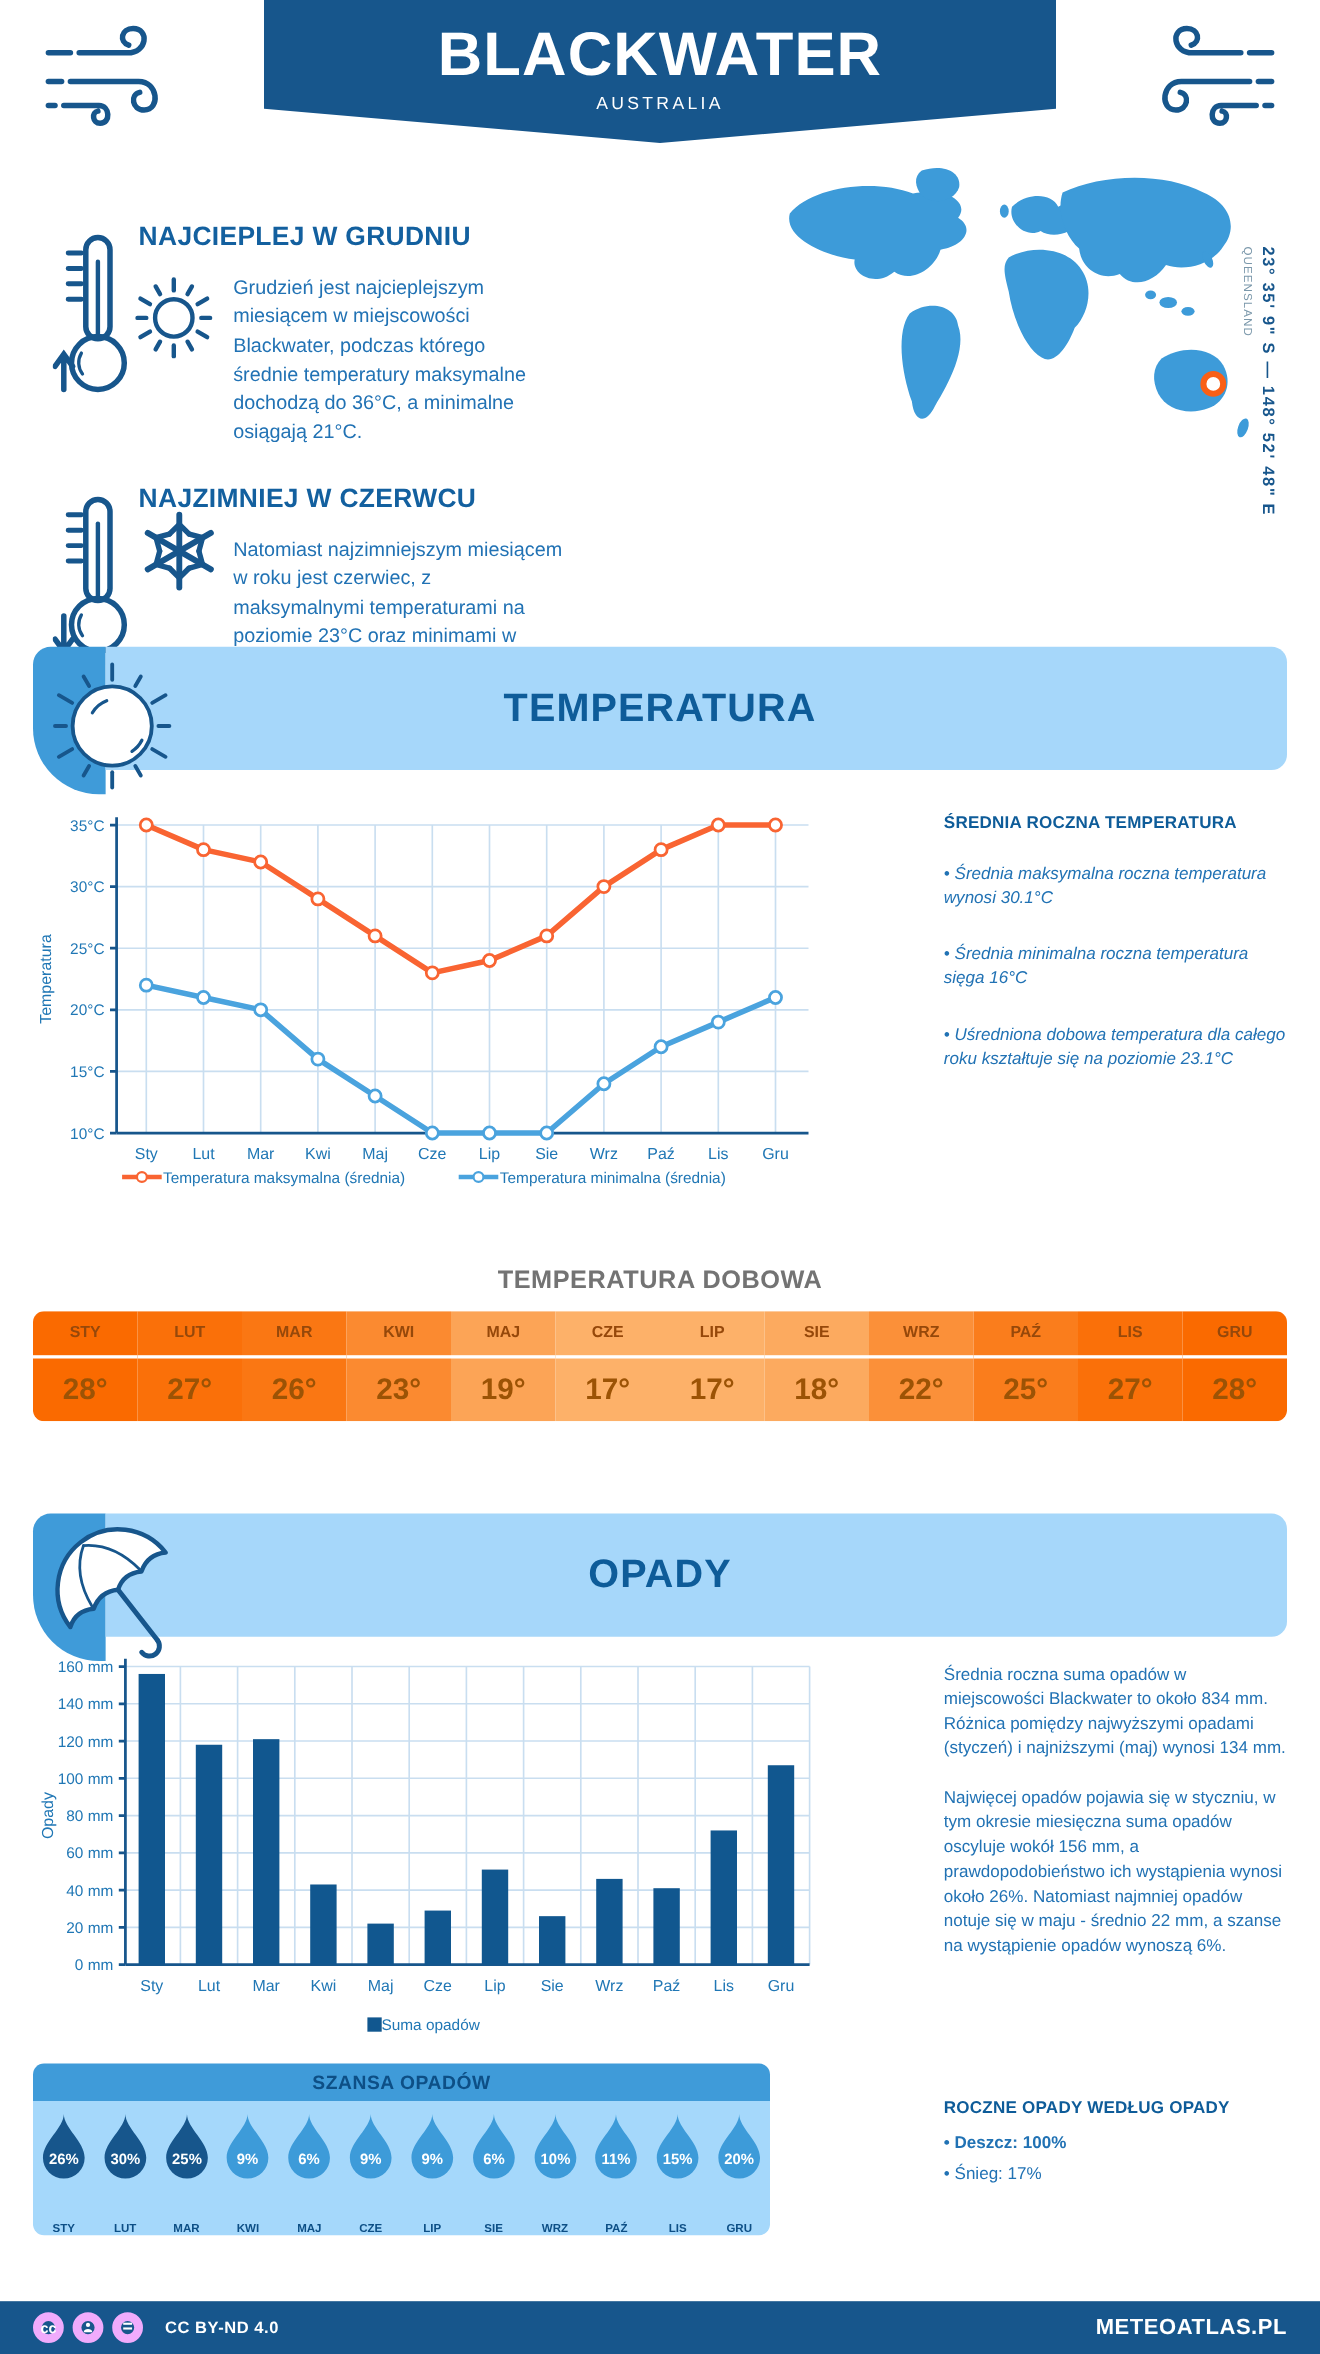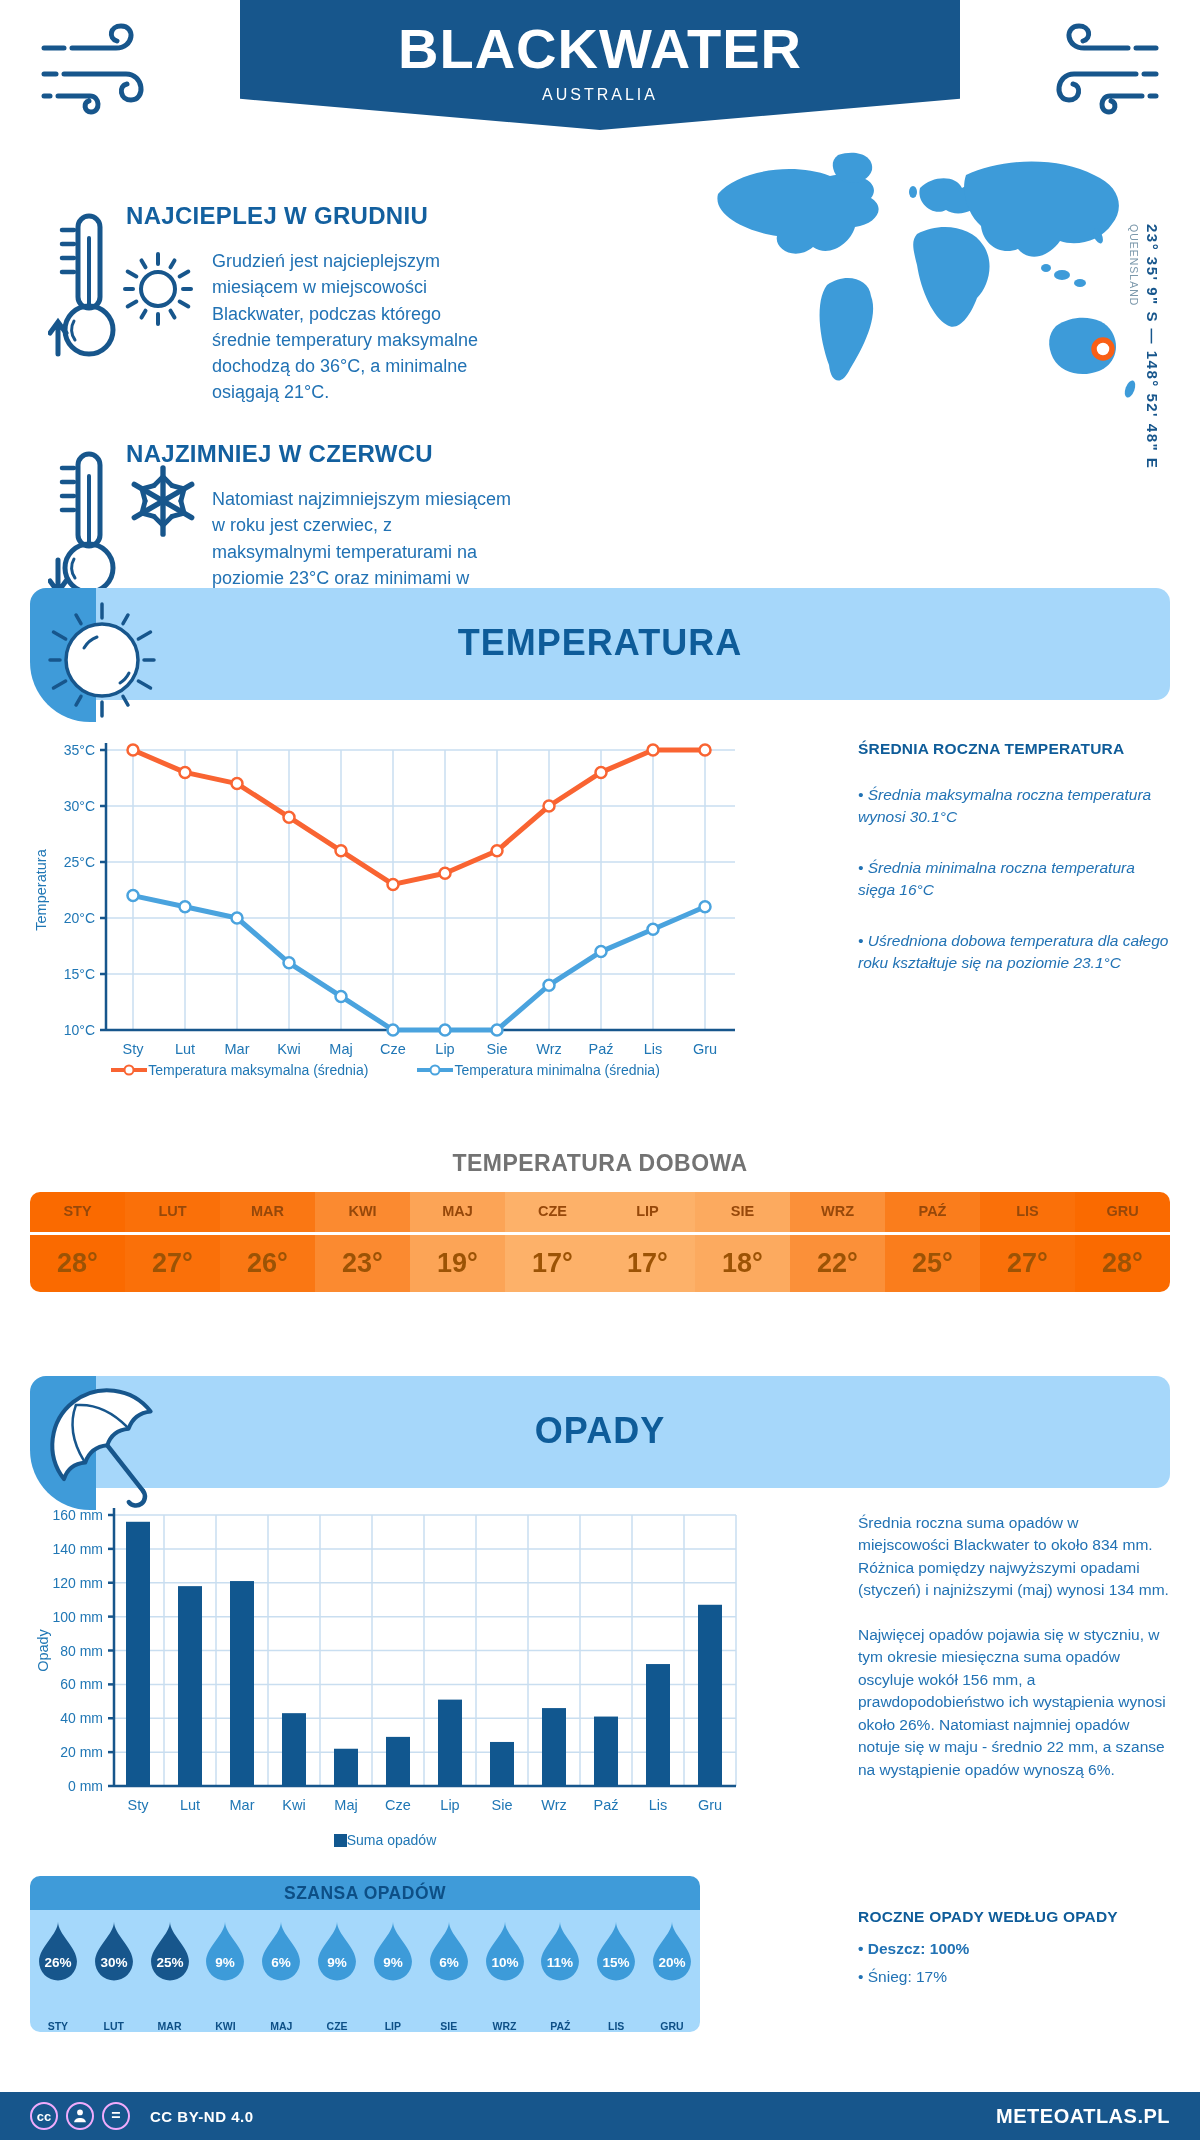--- a/index.html
+++ b/index.html
@@ -60,21 +60,21 @@
   .sz-head{height:34px;line-height:34px;background:#3f9bd9;border-radius:10px 10px 0 0;
     text-align:center;font-size:17.5px;font-weight:bold;color:#0d4f86;letter-spacing:.5px;}
   .sz-body{background:#a5d8fb;border-radius:0 0 10px 10px;height:122px;display:flex;
     padding-top:10px;box-sizing:border-box;}
   .sz-col{flex:1;display:flex;flex-direction:column;align-items:center;gap:32px;}
   .sz-m{margin-top:3px;font-size:10.5px;font-weight:bold;color:#0d4f86;}
 
   
   .footer{position:absolute;left:0;top:2092px;width:1200px;height:48px;background:#17568c;
     display:flex;align-items:center;box-sizing:border-box;padding:0 30px;}
-  .cc-ic{width:28px;height:28px;border:2px solid #f0abfc;border-radius:50%;display:flex;
+  .cc-ic{width:28px;height:28px;border:8px solid #f0abfc;border-radius:50%;display:flex;
     align-items:center;justify-content:center;color:#fff;font-weight:bold;margin-right:8px;
     box-sizing:border-box;}
   .cc-lic{margin-left:12px;color:#fff;font-size:15px;font-weight:600;letter-spacing:.5px;}
   .f-spacer{flex:1;}
   .f-site{color:#fff;font-size:20px;font-weight:bold;letter-spacing:.5px;}
 
   svg text{font-family:"Liberation Sans",sans-serif;}
 </style>
 </head>
 <body>

